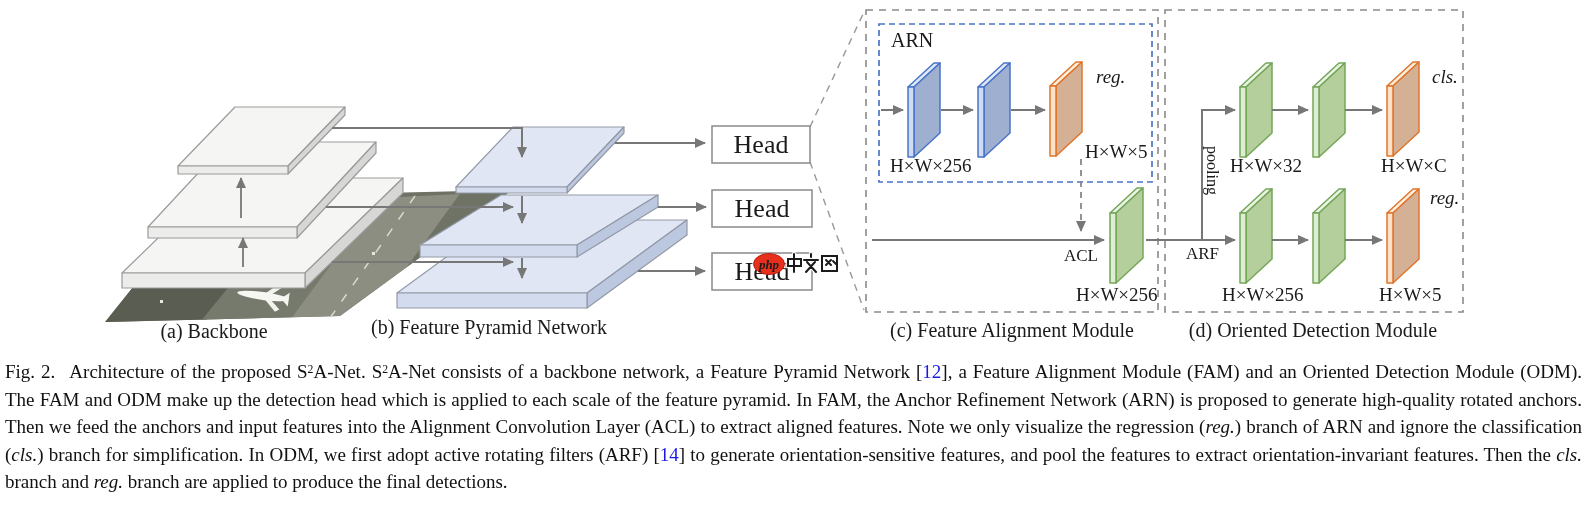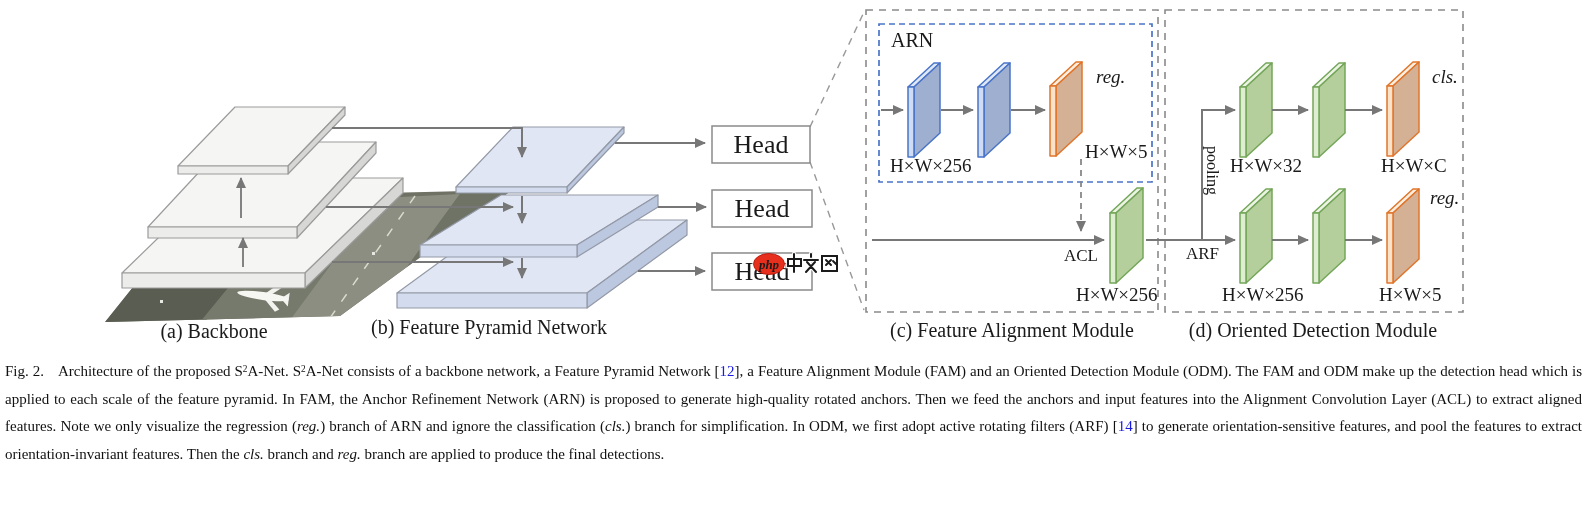--- a/index.html
+++ b/index.html
@@ -1,19 +1,19 @@
 <!DOCTYPE html>
 <html><head>
 <meta charset="utf-8">
 <style>
   html,body{margin:0;padding:0;background:#ffffff;}
   body{width:1586px;height:532px;overflow:hidden;font-family:"Liberation Serif","DejaVu Serif",serif;}
   .fig-wrap{width:1586px;height:352px;position:relative;}
   svg{display:block;}
-  .caption{width:1577px;margin:6px 0 0 5px;font-size:15px;line-height:27.6px;color:#111;
+  .caption{width:1577px;margin:6px 0 0 5px;font-size:19px;line-height:27.6px;color:#111;
            text-align:justify;font-family:"Liberation Serif","DejaVu Serif",serif;}
   .cap-label{margin-right:14px;}
   .seg-sup{font-size:62%;position:relative;top:-0.45em;line-height:0;}
   .seg-cite{color:#1a1ae0;}
   .seg-i{font-style:italic;}
   text{font-family:"Liberation Serif","DejaVu Serif",serif;fill:#1a1a1a;}
 </style>
 </head>
 <body>
 

